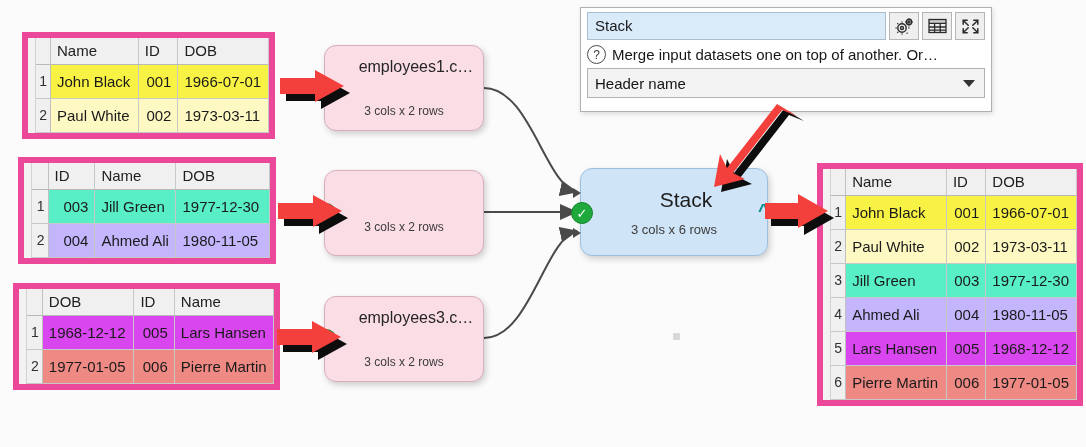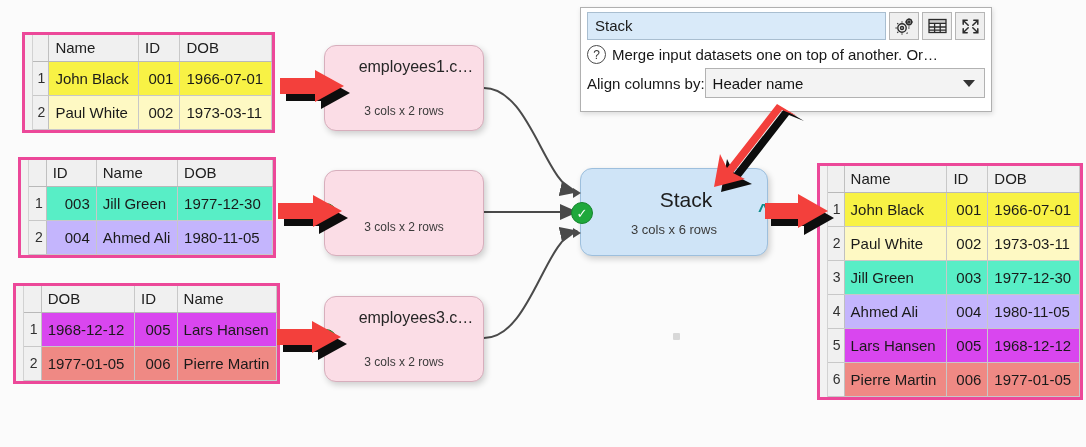--- a/index.html
+++ b/index.html
@@ -12,21 +12,21 @@
     -webkit-font-smoothing:antialiased;
   }
   .canvas{
     position:absolute;left:0;top:0;width:1086px;height:447px;
     background:#fbfbfb;
   }
   
   .dtable{
     position:absolute;
     background:#ffffff;
-    border:3px solid #ec4899;
+    border:6px solid #ec4899;
     box-sizing:border-box;
     font-size:15px;
     color:#1a1a1a;
   }
   .dtable .scroller{
     position:absolute;left:0;top:0;bottom:0;width:7px;
     background:#f2f2f2;border-right:1px solid #d2d2d2;
   }
   .dtable table{
     border-collapse:collapse;
@@ -381,21 +381,20 @@
           <path d="M2.6 2.7l4.6 4.6M16.4 2.7l-4.6 4.6M16.4 14.3l-4.6-4.6M2.6 14.3l4.6-4.6"></path>
         </g>
       </svg>
     </div>
   </div>
   <div class="helprow">
     <span class="qmark">?</span>
     <span>Merge input datasets one on top of another. Or…</span>
   </div>
   <div class="alignrow">
-    <span>Align columns by:</span>
     <div class="combo">
       <span>Header name</span>
       <span class="carrow"></span>
     </div>
   </div>
 </div>
 
 <svg width="1086" height="447" style="position:absolute;left:0;top:0;pointer-events:none;">
 
   <g>

